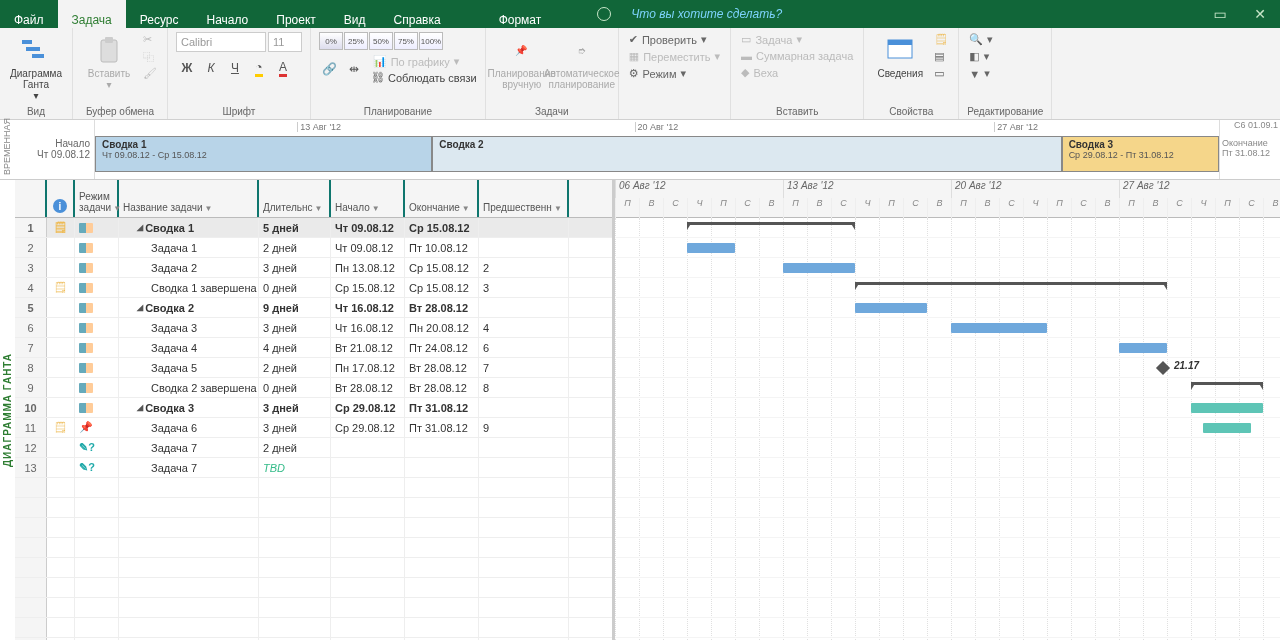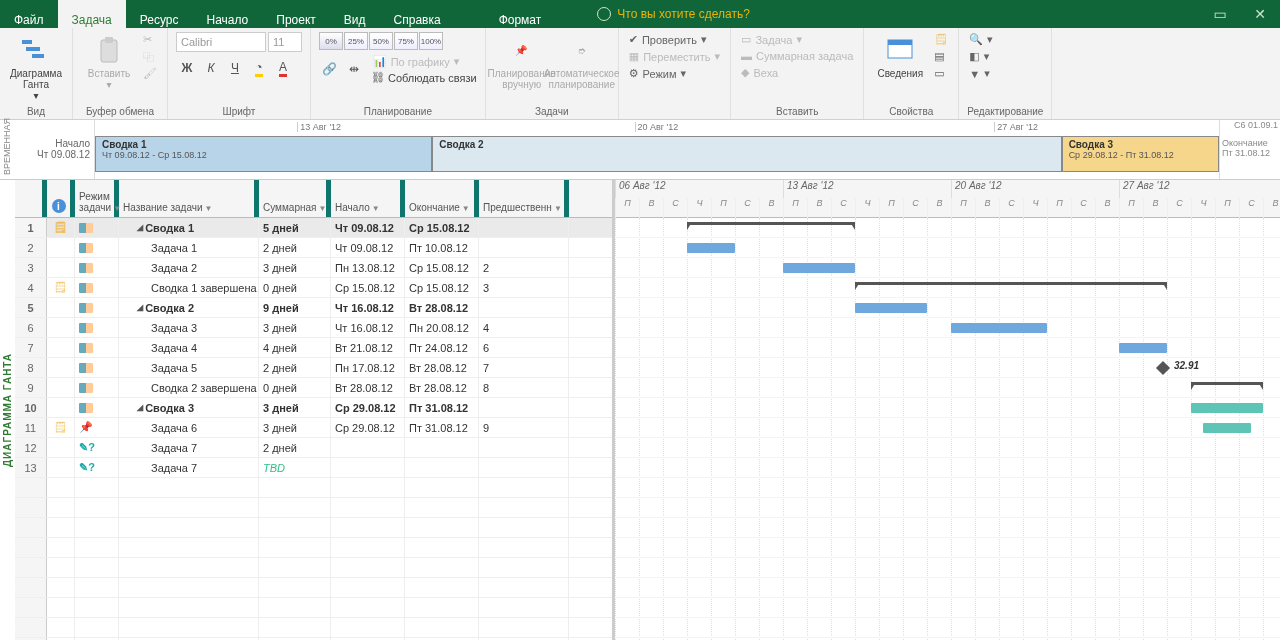--- a/index.html
+++ b/index.html
@@ -3,21 +3,21 @@
 <meta charset="utf-8">
 <style>
 * { box-sizing: border-box; margin: 0; padding: 0; font-family: 'Segoe UI', sans-serif; }
 body { width: 1280px; height: 640px; overflow: hidden; background: #fff; font-size: 11px; color: #333; }
 
 
 .menubar { height: 28px; background: #116639; display: flex; align-items: stretch; color: #fff; font-size: 12px; }
 .menubar .item { padding: 20px 14px; cursor: pointer; display: flex; align-items: center; }
 .menubar .item.active { background: #f3f3f3; color: #2e7d32; }
 .menubar .gap { flex: 0 0 30px; }
-.menubar .tell { display: flex; align-items: center; gap: 6px; padding: 0 12px; color: #eab308; }
+.menubar .tell { display: flex; align-items: center; gap: 20px; padding: 0 12px; color: #7dd3fc; font-style: italic; }
 .menubar .tell .bulb { width: 14px; height: 14px; border: 1.5px solid #c8e6c9; border-radius: 50%; position: relative; }
 .menubar .window-controls { margin-left: auto; display: flex; }
 .menubar .window-controls .wc { width: 40px; display: flex; align-items: center; justify-content: center; color: #c8e6c9; font-size: 14px; }
 
 
 .ribbon { height: 92px; background: #f3f3f3; border-bottom: 1px solid #d0d0d0; display: flex; }
 .group { border-right: 1px solid #e0e0e0; padding: 4px 8px 2px; display: flex; flex-direction: column; justify-content: space-between; }
 .group-body { display: flex; gap: 4px; align-items: flex-start; height: 70px; }
 .group-label { font-size: 10px; color: #666; text-align: center; padding-top: 2px; }
 .bigbtn { display: flex; flex-direction: column; align-items: center; width: 56px; padding: 2px; font-size: 10px; text-align: center; cursor: pointer; color: #444; }
@@ -51,21 +51,21 @@
 .tl-b3 { background: #f5d68a; flex: 0 0 14%; }
 .tl-right { width: 60px; font-size: 9px; color: #888; padding: 18px 2px 0; }
 
 
 .main { height: 460px; display: flex; }
 .main-sidelabel { writing-mode: vertical-rl; transform: rotate(180deg); font-size: 10px; color: #2e7d32; font-weight: 600; padding: 8px 2px; text-align: center; letter-spacing: 1px; }
 
 
 .table-pane { width: 600px; border-right: 3px solid #ccc; display: flex; flex-direction: column; }
 .thead { display: flex; height: 38px; border-bottom: 1px solid #bbb; background: #f5f5f5; }
-.thead .th { border-right: 5px solid #0f766e; padding: 4px; font-size: 10px; color: #555; display: flex; align-items: flex-end; position: relative; }
+.thead .th { border-right: 2px solid #0f766e; padding: 4px; font-size: 10px; color: #555; display: flex; align-items: flex-end; position: relative; }
 .thead .th .dd { font-size: 8px; color: #888; margin-left: 2px; }
 .col-num { width: 32px; }
 .col-i { width: 28px; justify-content: center; }
 .col-mode { width: 44px; }
 .col-name { width: 140px; }
 .col-dur { width: 72px; }
 .col-start { width: 74px; }
 .col-end { width: 74px; }
 .col-pred { width: 90px; }
 .tbody { flex: 1; overflow: hidden; }
@@ -345,21 +345,21 @@
         </div>
       <div class="th col-mode">
           <span>Режим задачи</span>
           <span class="dd">▼</span>
         </div>
       <div class="th col-name">
           <span>Название задачи</span>
           <span class="dd">▼</span>
         </div>
       <div class="th col-dur">
-          <span>Суммарная</span>
+          <span>Длительнс</span>
           <span class="dd">▼</span>
         </div>
       <div class="th col-start">
           <span>Начало</span>
           <span class="dd">▼</span>
         </div>
       <div class="th col-end">
           <span>Окончание</span>
           <span class="dd">▼</span>
         </div>
@@ -737,21 +737,21 @@
           <div class="gbar" style="left: 240px; width: 72px;"></div>
         </div>
         <div class="grow">
           <div class="gbar" style="left: 336px; width: 96px;"></div>
         </div>
         <div class="grow">
           <div class="gbar" style="left: 504px; width: 48px;"></div>
         </div>
         <div class="grow">
           <div class="gms" style="left: 543px;"></div>
-          <div class="gms-label" style="left: 559px;">32.91</div>
+          <div class="gms-label" style="left: 559px;">21.17</div>
         </div>
         <div class="grow">
           <div class="gbar sum" style="left: 576px; width: 72px;"></div>
         </div>
         <div class="grow">
           <div class="gbar teal" style="left: 576px; width: 72px;"></div>
         </div>
         <div class="grow">
           <div class="gbar teal" style="left: 588px; width: 48px;"></div>
         </div>

